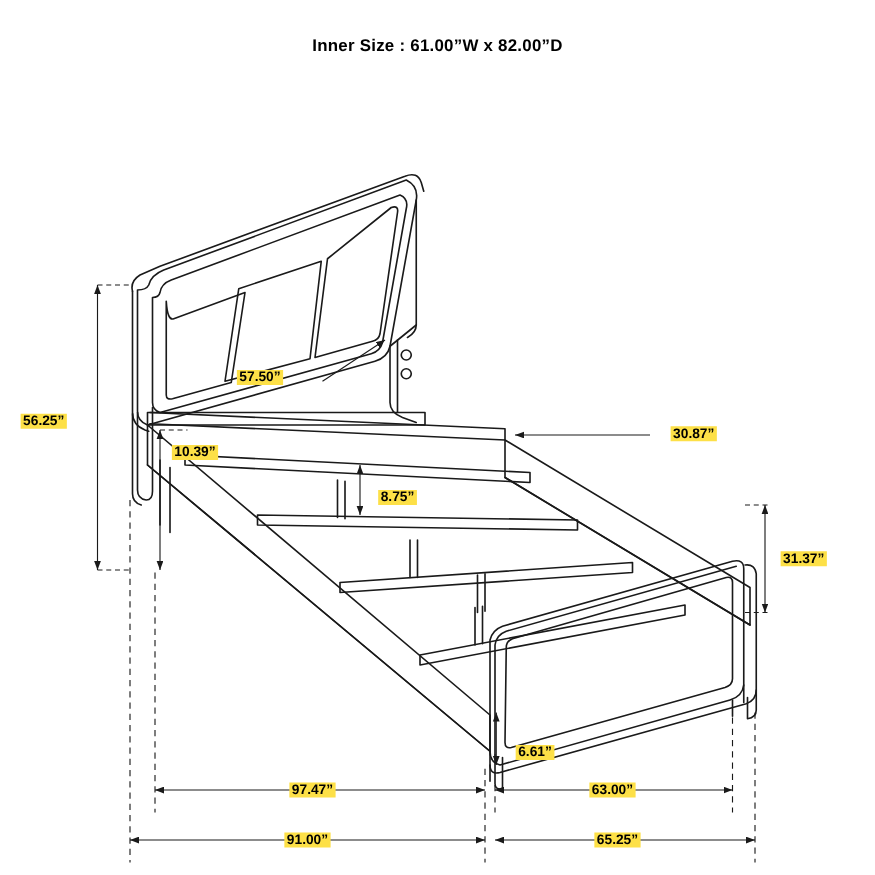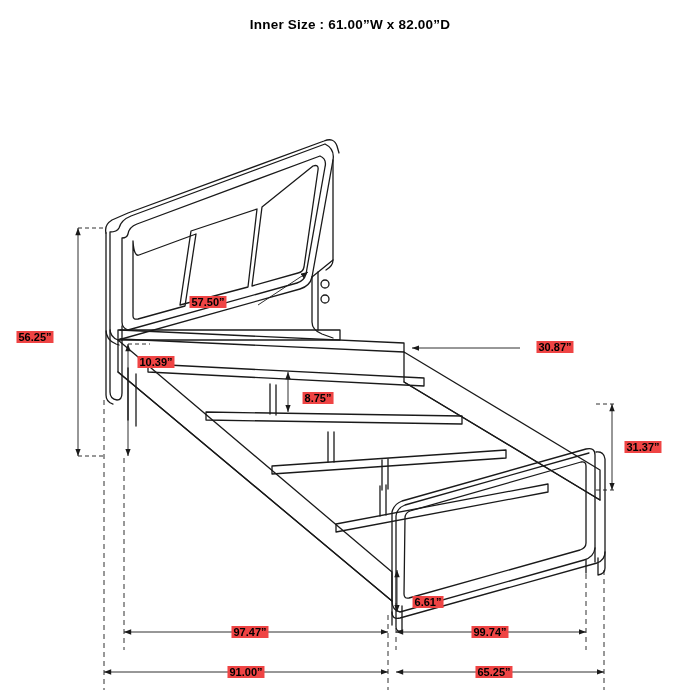--- a/index.html
+++ b/index.html
@@ -15,39 +15,39 @@
     position: relative;
     overflow: hidden;
   }
   #stage {
     position: relative;
     width: 700px;
     height: 700px;
   }
   #title {
     position: absolute;
-    top: 17px;
+    top: 29px;
     left: 0;
     width: 700px;
     text-align: center;
     font-size: 13.5px;
     font-weight: bold;
     letter-spacing: 0.2px;
   }
   svg#drawing {
     position: absolute;
     top: 0;
     left: 0;
   }
   .dimlabel {
     position: absolute;
     font-size: 11px;
     font-weight: bold;
     white-space: nowrap;
-    background: #ef4444;
+    background: #fde047;
     padding: 0 2px;
     line-height: 12px;
   }
 </style>
 </head>
 <body>
 
 <div id="stage">
 
   <div id="title">Inner Size : 61.00”W x 82.00”D</div>
@@ -162,19 +162,19 @@
   <div class="dimlabel" style="left:318px; top:398px; transform:translate(-50%,-50%);">8.75”</div>
 
   <div class="dimlabel" style="left:555px; top:347px; transform:translate(-50%,-50%);">30.87”</div>
 
   <div class="dimlabel" style="left:643px; top:447px; transform:translate(-50%,-50%);">31.37”</div>
 
   <div class="dimlabel" style="left:428px; top:602px; transform:translate(-50%,-50%);">6.61”</div>
 
   <div class="dimlabel" style="left:250px; top:632px; transform:translate(-50%,-50%);">97.47”</div>
 
-  <div class="dimlabel" style="left:490px; top:632px; transform:translate(-50%,-50%);">99.74”</div>
+  <div class="dimlabel" style="left:490px; top:632px; transform:translate(-50%,-50%);">63.00”</div>
 
   <div class="dimlabel" style="left:246px; top:672px; transform:translate(-50%,-50%);">91.00”</div>
 
   <div class="dimlabel" style="left:494px; top:672px; transform:translate(-50%,-50%);">65.25”</div>
 
 </div>
 
 </body></html>

